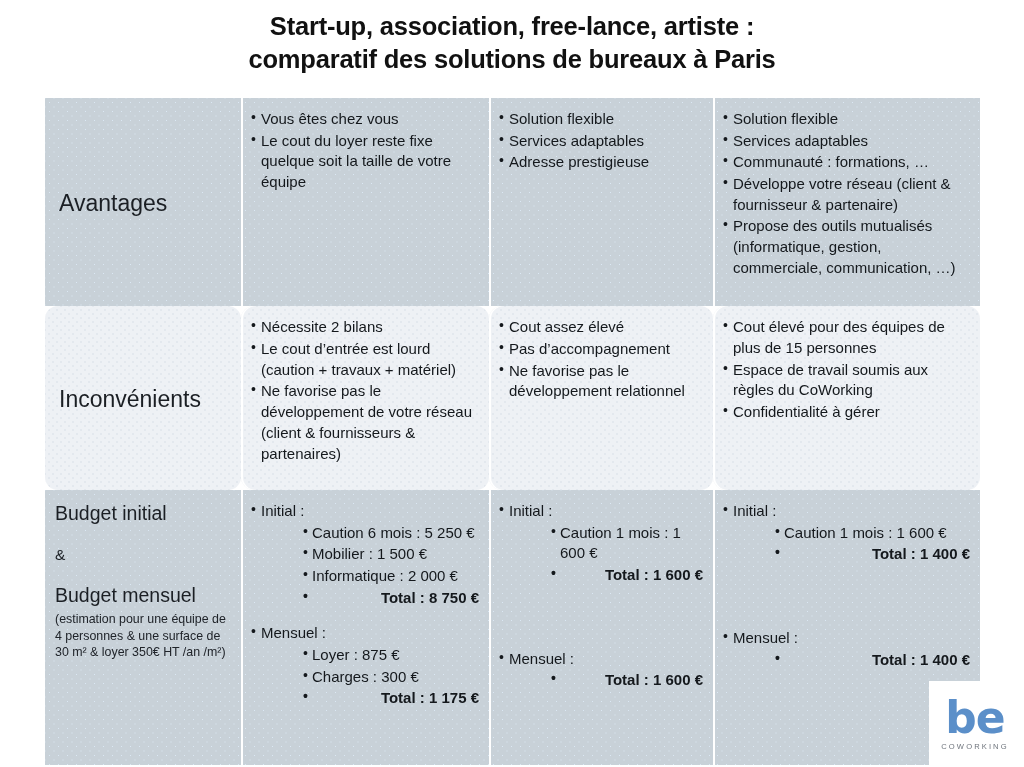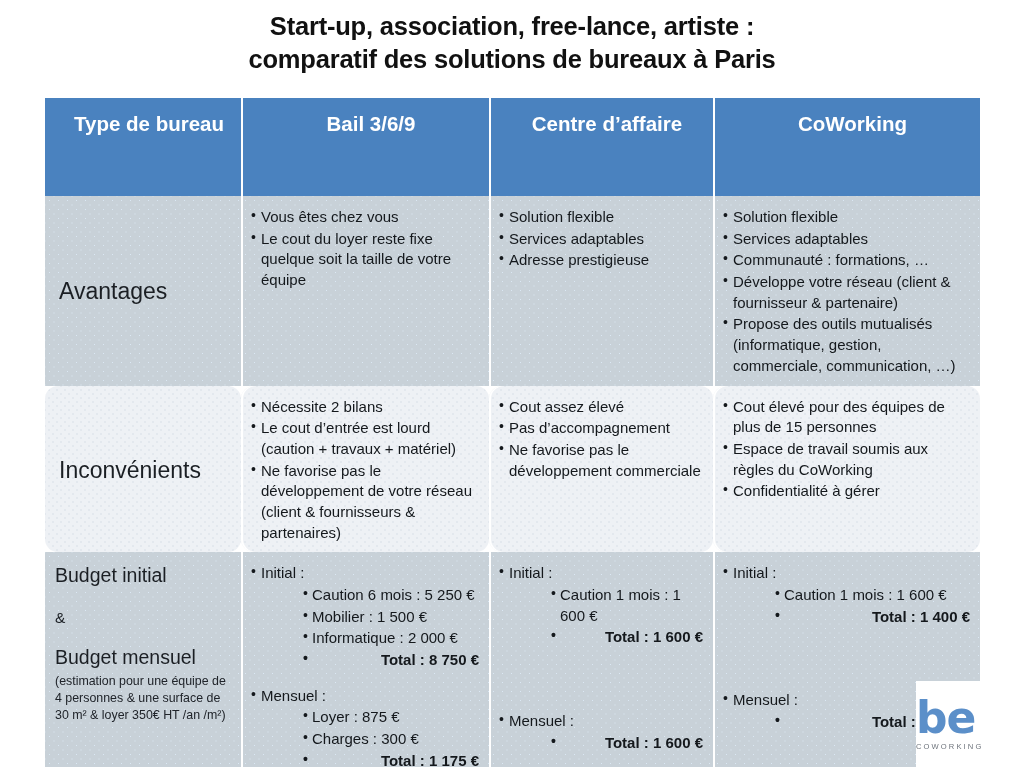--- a/index.html
+++ b/index.html
@@ -125,25 +125,26 @@
     display:block;
     font-size:12.4px;
     line-height:1.35;
     margin-top:4px;
     color:#20242a;
   }
 
   
   .logo{
     position:absolute;
-    right:16px; bottom:0;
+    right:3px; bottom:0;
     width:92px; height:86px;
     background:#ffffff;
     display:flex;
     flex-direction:column;
+    align-items:center;
     justify-content:center;
   }
   .logo .mark{
     font-size:44px;
     font-weight:bold;
     color:#5b8fc9;
     line-height:0.95;
     letter-spacing:-1px;
     font-family:"DejaVu Sans",sans-serif;
   }
@@ -165,26 +166,20 @@
 <div class="table-wrap">
 <table class="cmp">
   <colgroup>
     <col style="width:196px">
     <col style="width:248px">
     <col style="width:224px">
     <col style="width:267px">
   </colgroup>
 
   <tbody>
-        <tr>
-    <th class="hdr-cell">Type de bureau</th>
-    <th class="hdr-cell">Bail 3/6/9</th>
-    <th class="hdr-cell">Centre d’affaire</th>
-    <th class="hdr-cell">CoWorking</th>
-  </tr>
 
   <tr class="rowsplit">
     <td class="band-dark cell rowlabel mid">Avantages</td>
     <td class="band-dark cell vsplit">
       <ul class="b">
         <li>Vous êtes chez vous</li>
         <li>Le cout du loyer reste fixe quelque soit la taille de votre équipe</li>
       </ul>
     </td>
     <td class="band-dark cell vsplit">
@@ -211,21 +206,21 @@
       <ul class="b">
         <li>Nécessite 2 bilans</li>
         <li>Le cout d’entrée est lourd (caution + travaux + matériel)</li>
         <li>Ne favorise pas le développement de votre réseau (client &amp; fournisseurs &amp; partenaires)</li>
       </ul>
     </td>
     <td class="band-light cell vsplit">
       <ul class="b">
         <li>Cout assez élevé</li>
         <li>Pas d’accompagnement</li>
-        <li>Ne favorise pas le développement commerciale</li>
+        <li>Ne favorise pas le développement relationnel</li>
       </ul>
     </td>
     <td class="band-light cell vsplit">
       <ul class="b">
         <li>Cout élevé pour des équipes de plus de 15 personnes</li>
         <li>Espace de travail soumis aux règles du CoWorking</li>
         <li>Confidentialité à gérer</li>
       </ul>
     </td>
   </tr>

